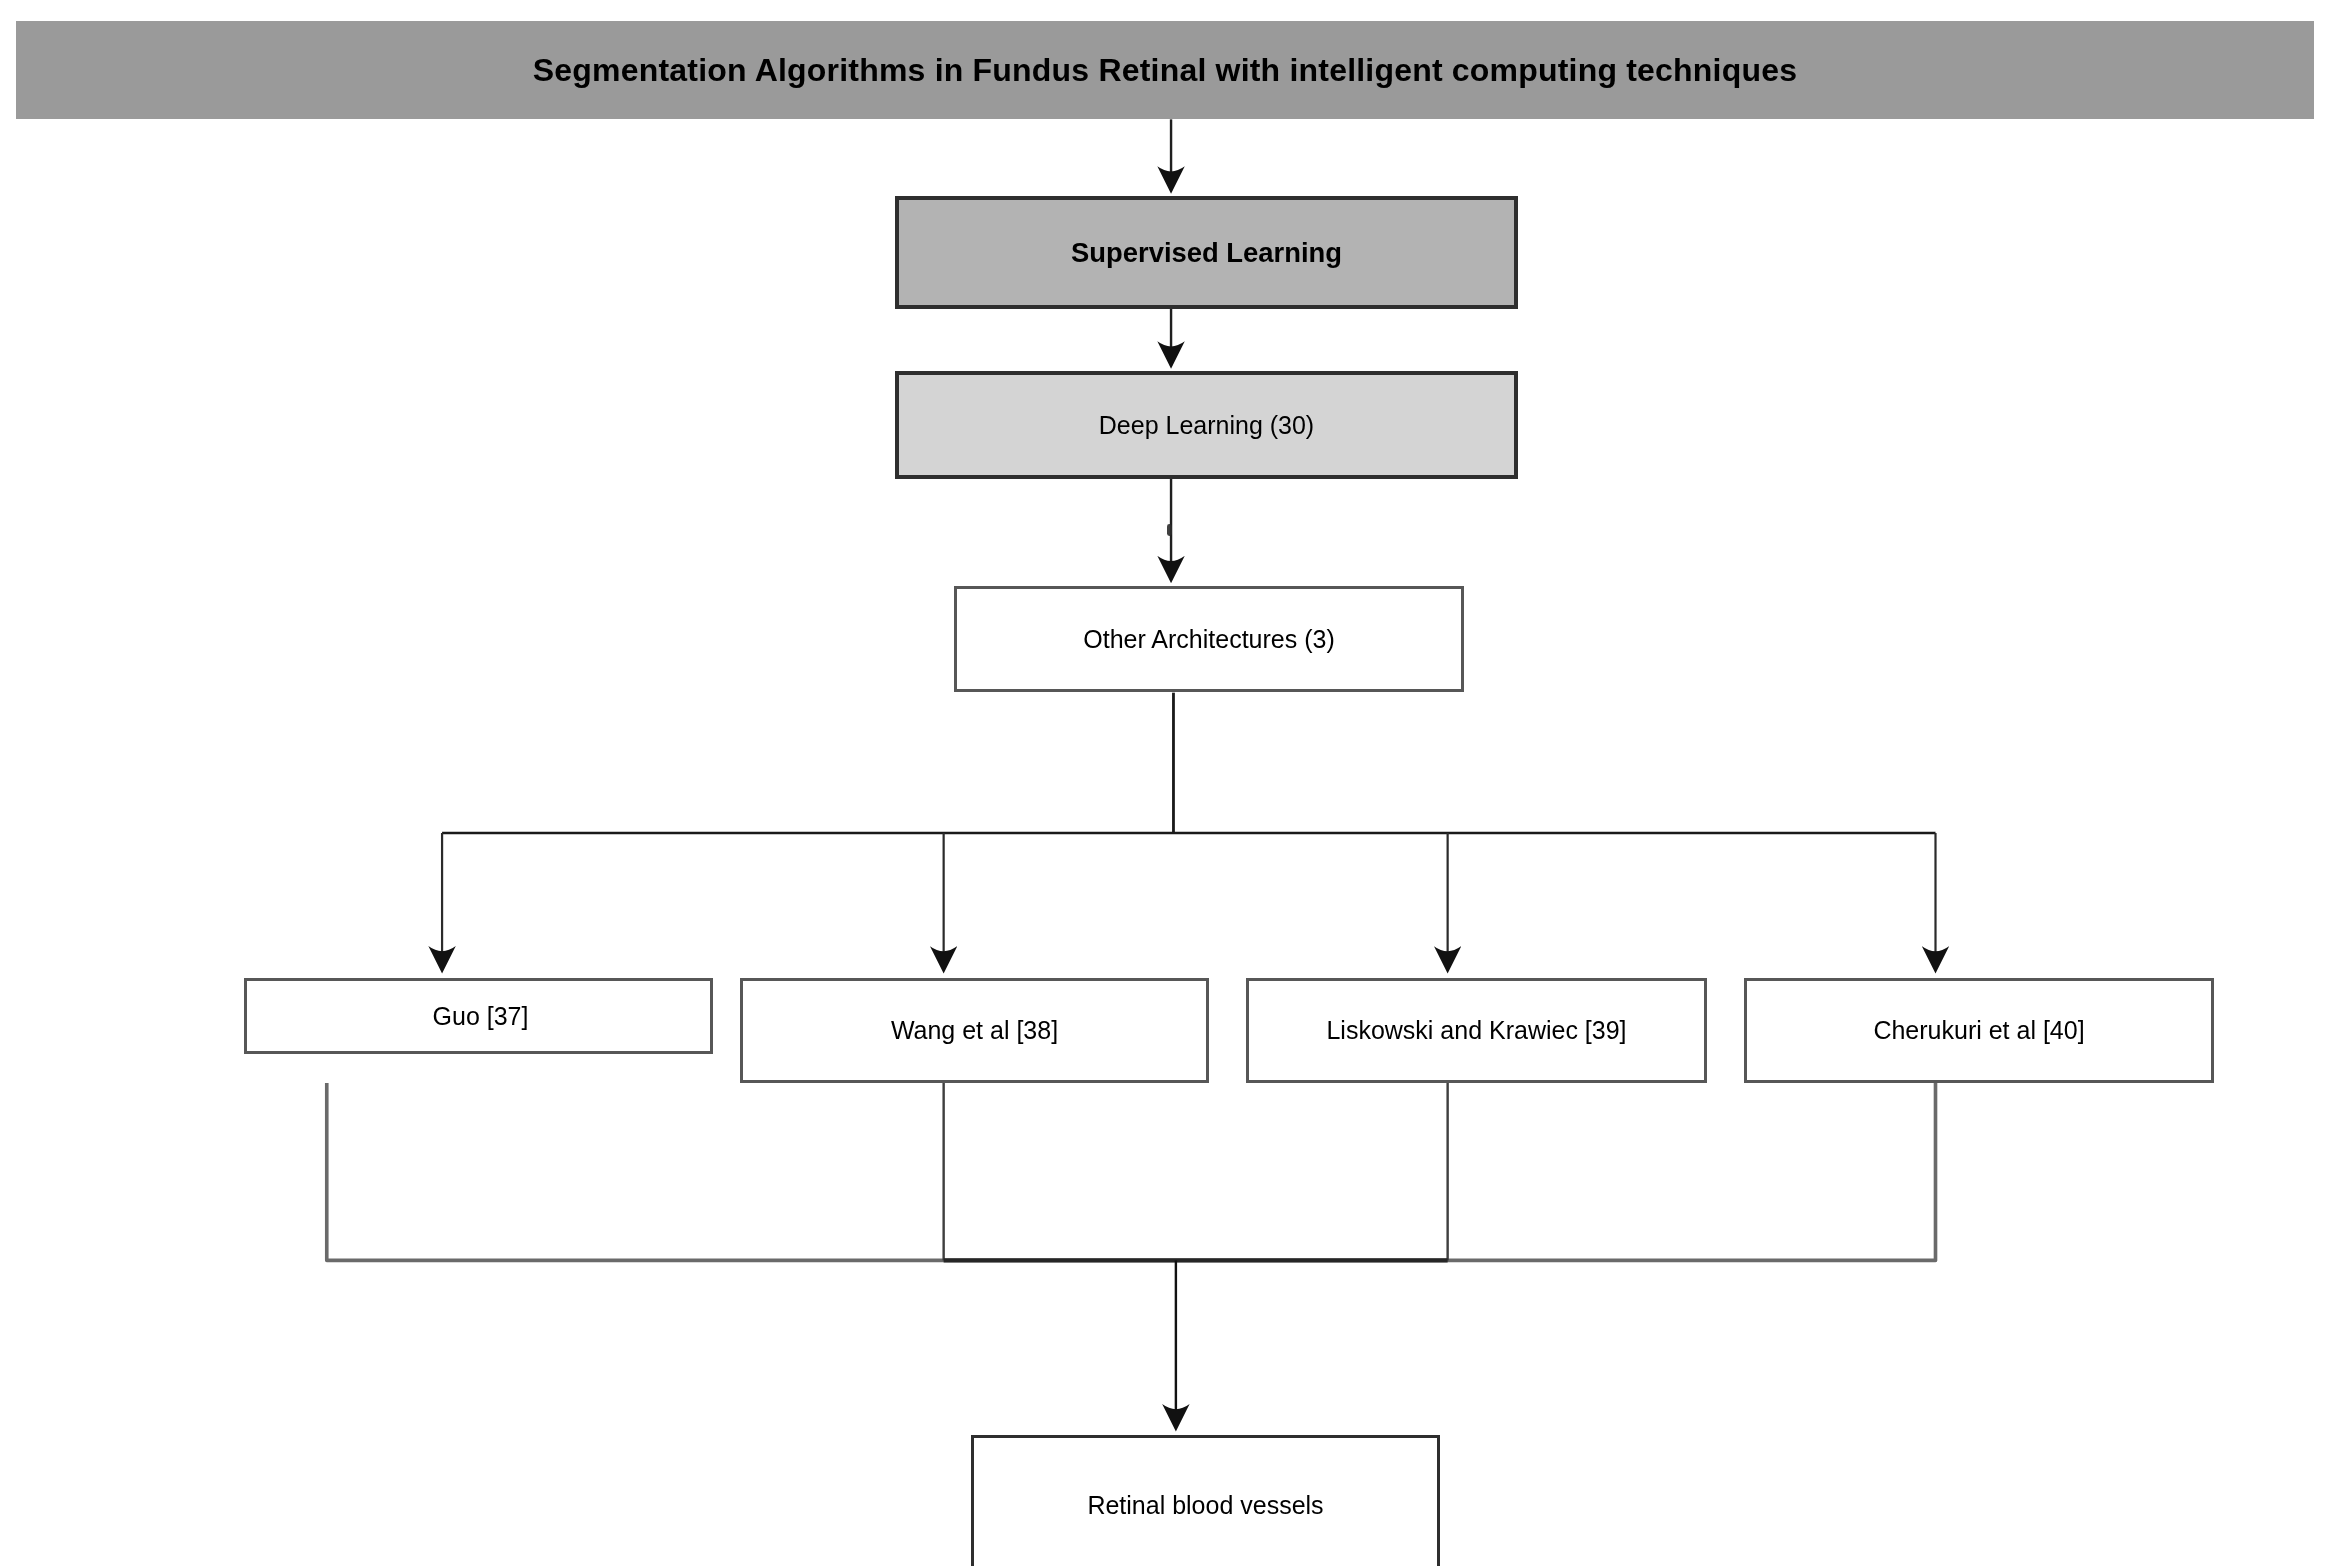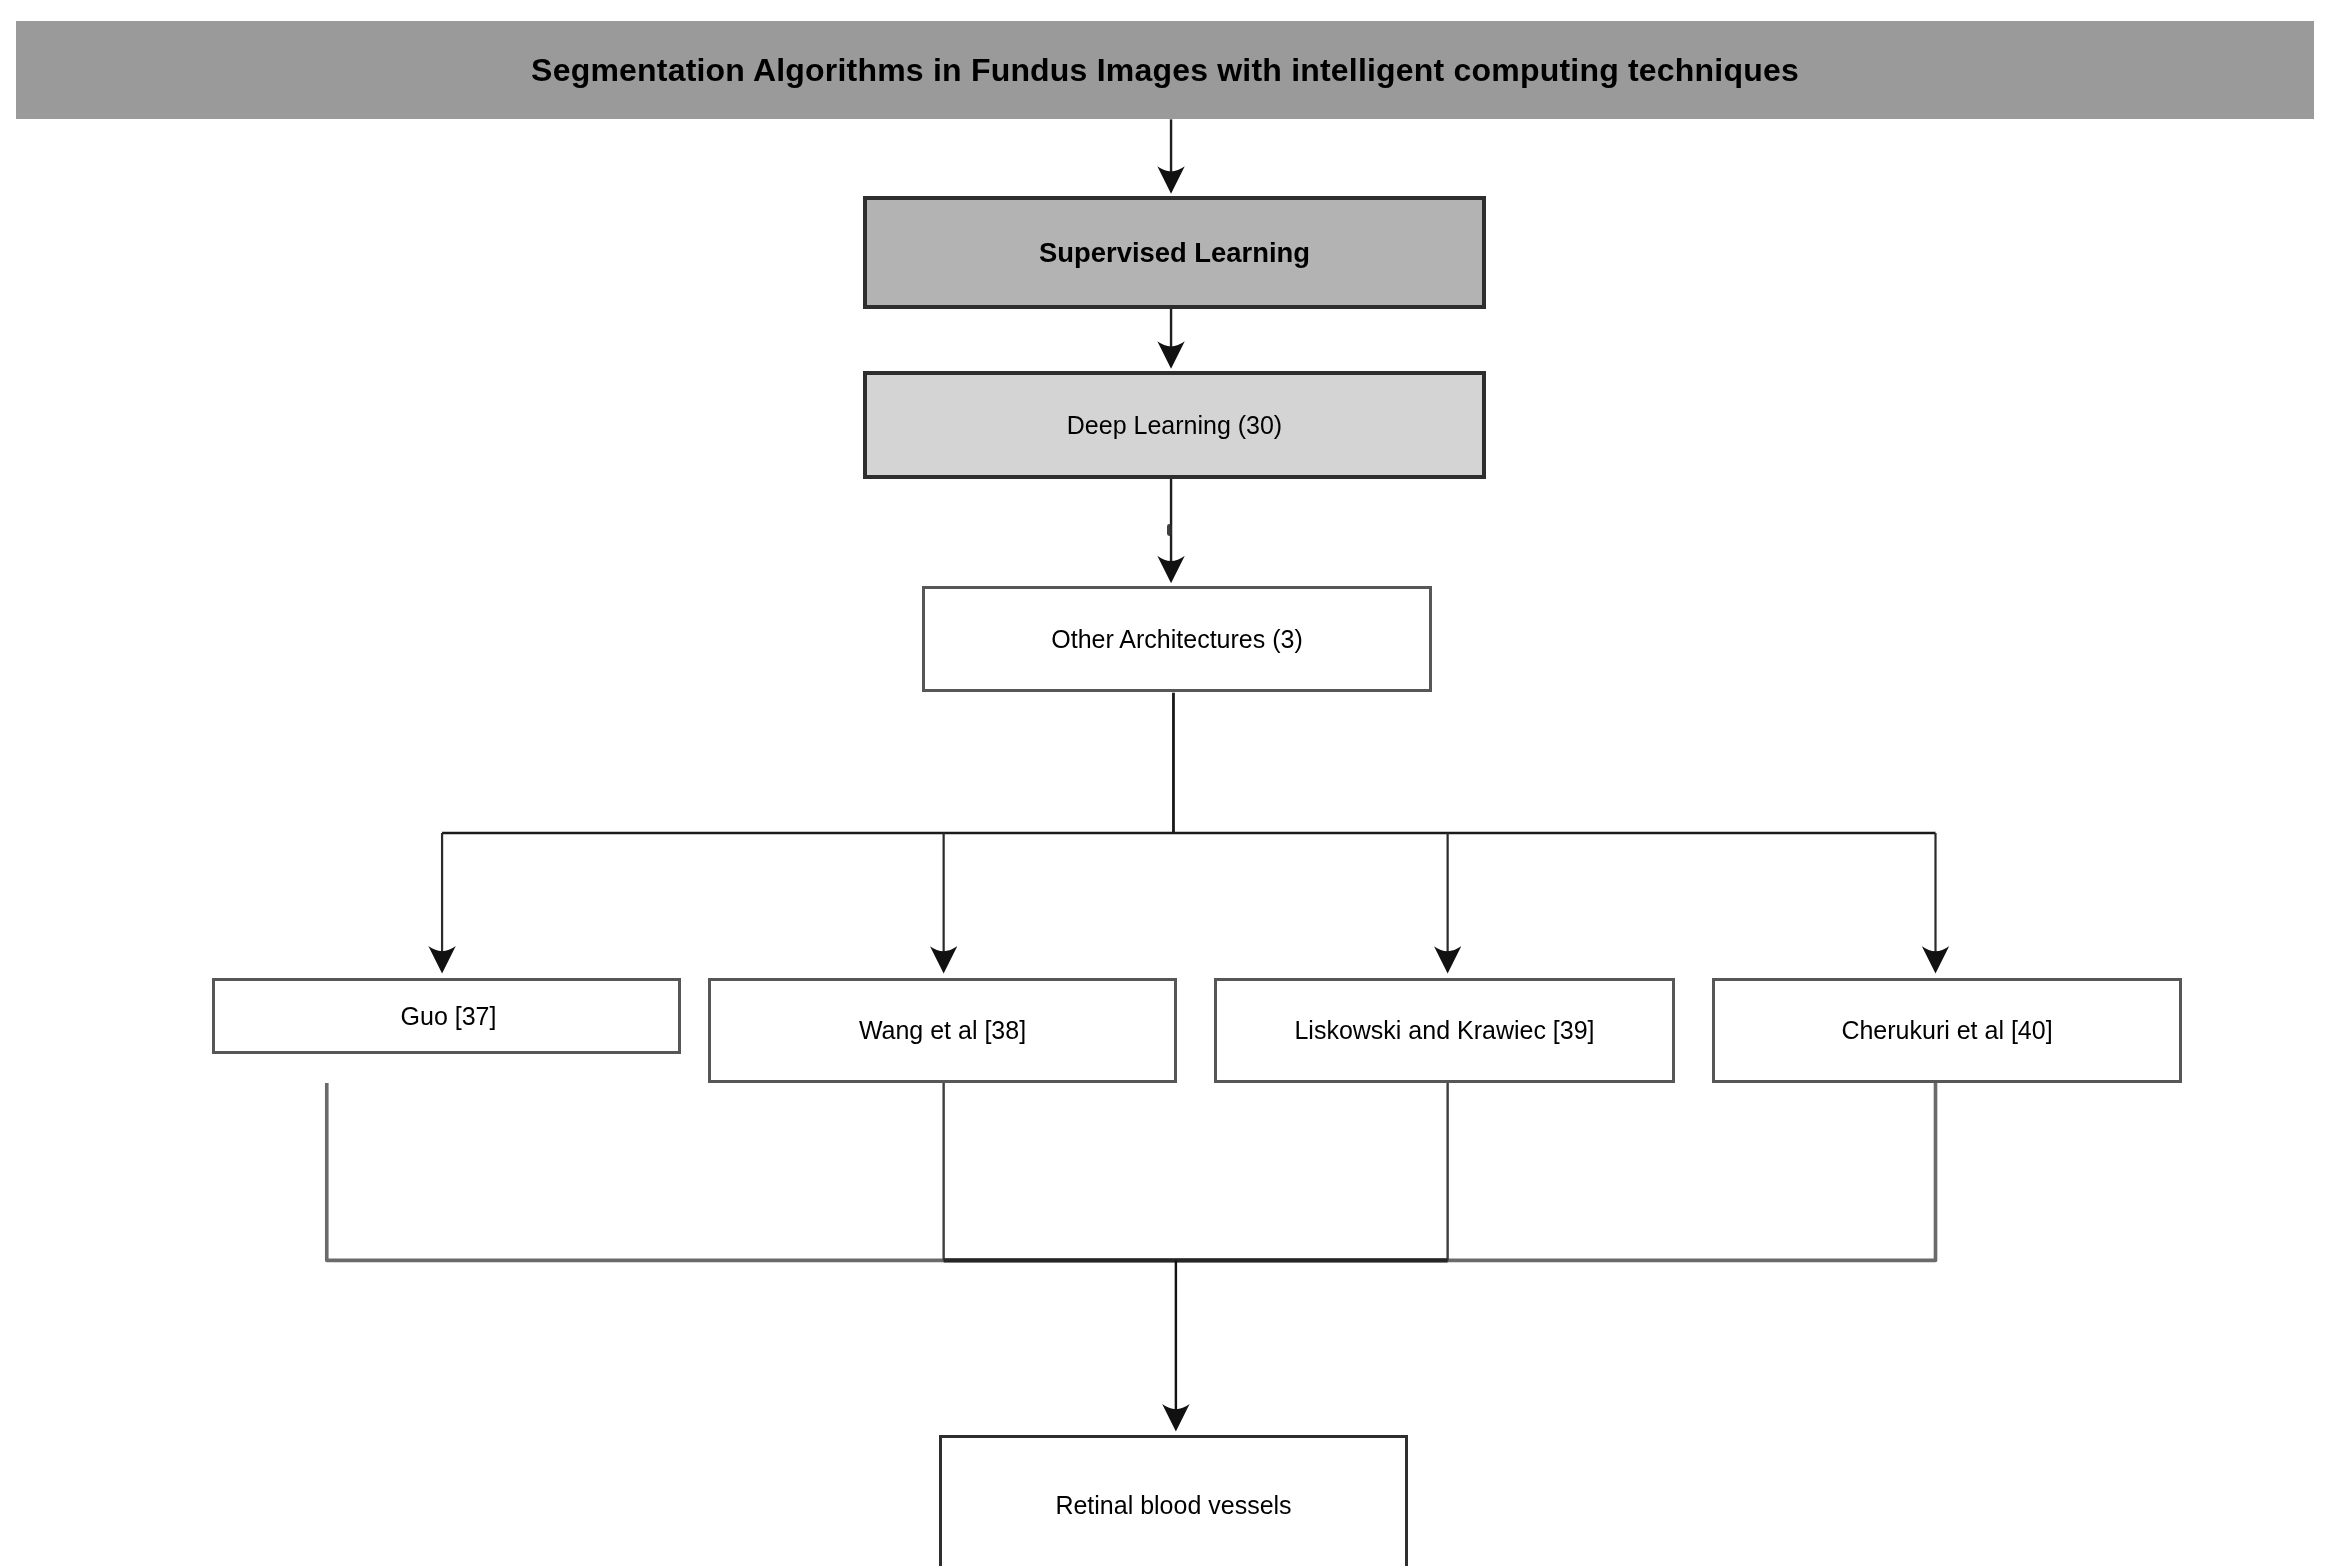--- a/index.html
+++ b/index.html
@@ -19,20 +19,21 @@
   #banner .title{
     font-weight:bold;font-size:32px;letter-spacing:0.2px;color:var(--text,#000);
   }
   .node{
     position:absolute;box-sizing:border-box;
     display:flex;align-items:center;justify-content:center;text-align:center;
     font-size:25px;line-height:1.15;color:var(--text,#000);
     background:var(--white-fill,#ffffff);
     border:3.2px solid var(--gray-border,#575757);
     padding:3.2px 8px;
+    margin-left:32px;
   }
   .node.fill-dark{
     background:var(--supervised-fill,#b3b3b3);
     border:4px solid var(--dark-border,#2e2e2e);
     font-weight:bold;font-size:27.4px;
   }
   .node.fill-light{
     background:var(--deep-fill,#d4d4d4);
     border:4px solid var(--dark-border,#2e2e2e);
   }
@@ -85,21 +86,21 @@
     <path d="M1795 1343 V 1563" stroke="#3f3f3f" stroke-width="3" fill="none"></path>
 
     <path d="M1170 1563 H 1795" stroke="#262626" stroke-width="5" fill="none"></path>
 
     <path d="M1458 1563 V 1771" stroke="#111111" stroke-width="3" fill="none" marker-end="url(#ah)"></path>
   </svg>
 
   <div id="dash-artifact"></div>
 
   <div id="banner">
-    <span class="title">Segmentation Algorithms in Fundus Images with intelligent computing techniques</span>
+    <span class="title">Segmentation Algorithms in Fundus Retinal with intelligent computing techniques</span>
   </div>
 
   <div class="node fill-dark" id="supervised">
     <span>Supervised Learning</span>
   </div>
 
   <div class="node fill-light" id="deep">
     <span>Deep Learning (30)</span>
   </div>
 

